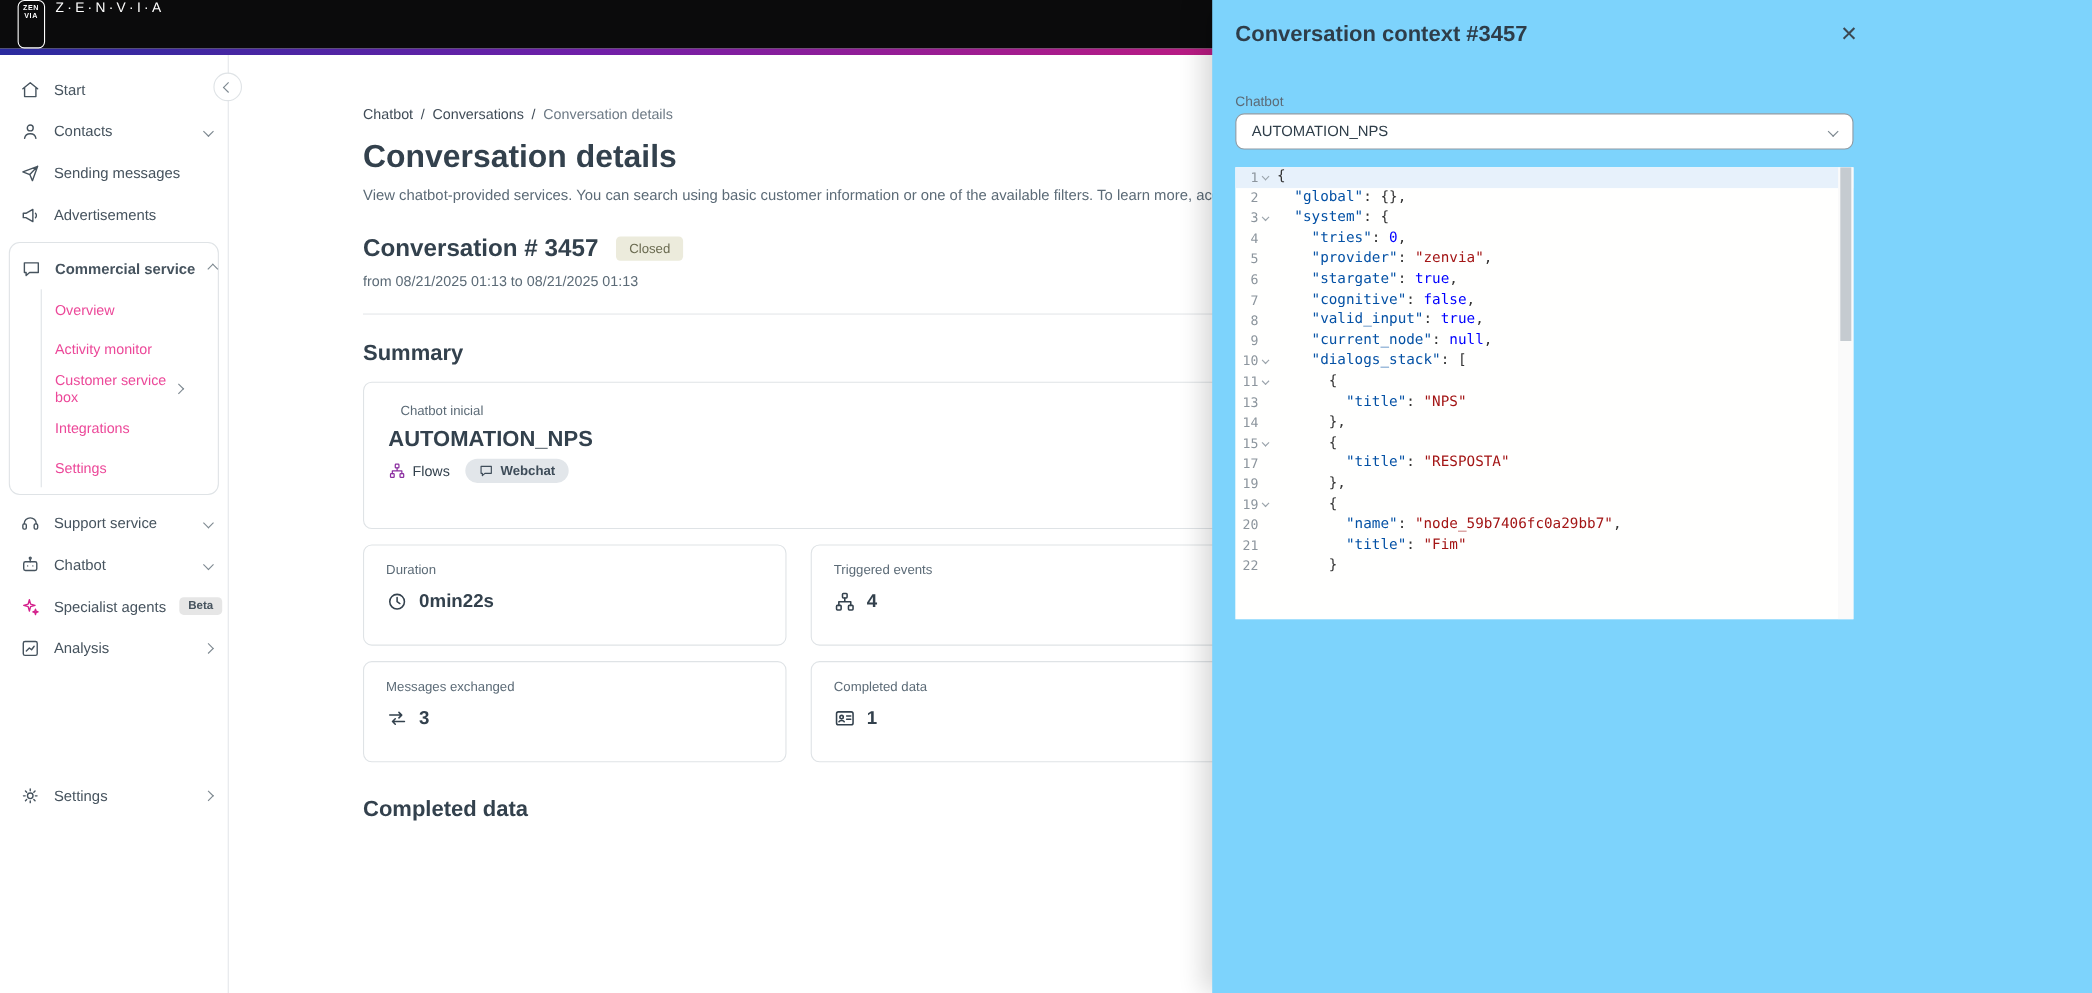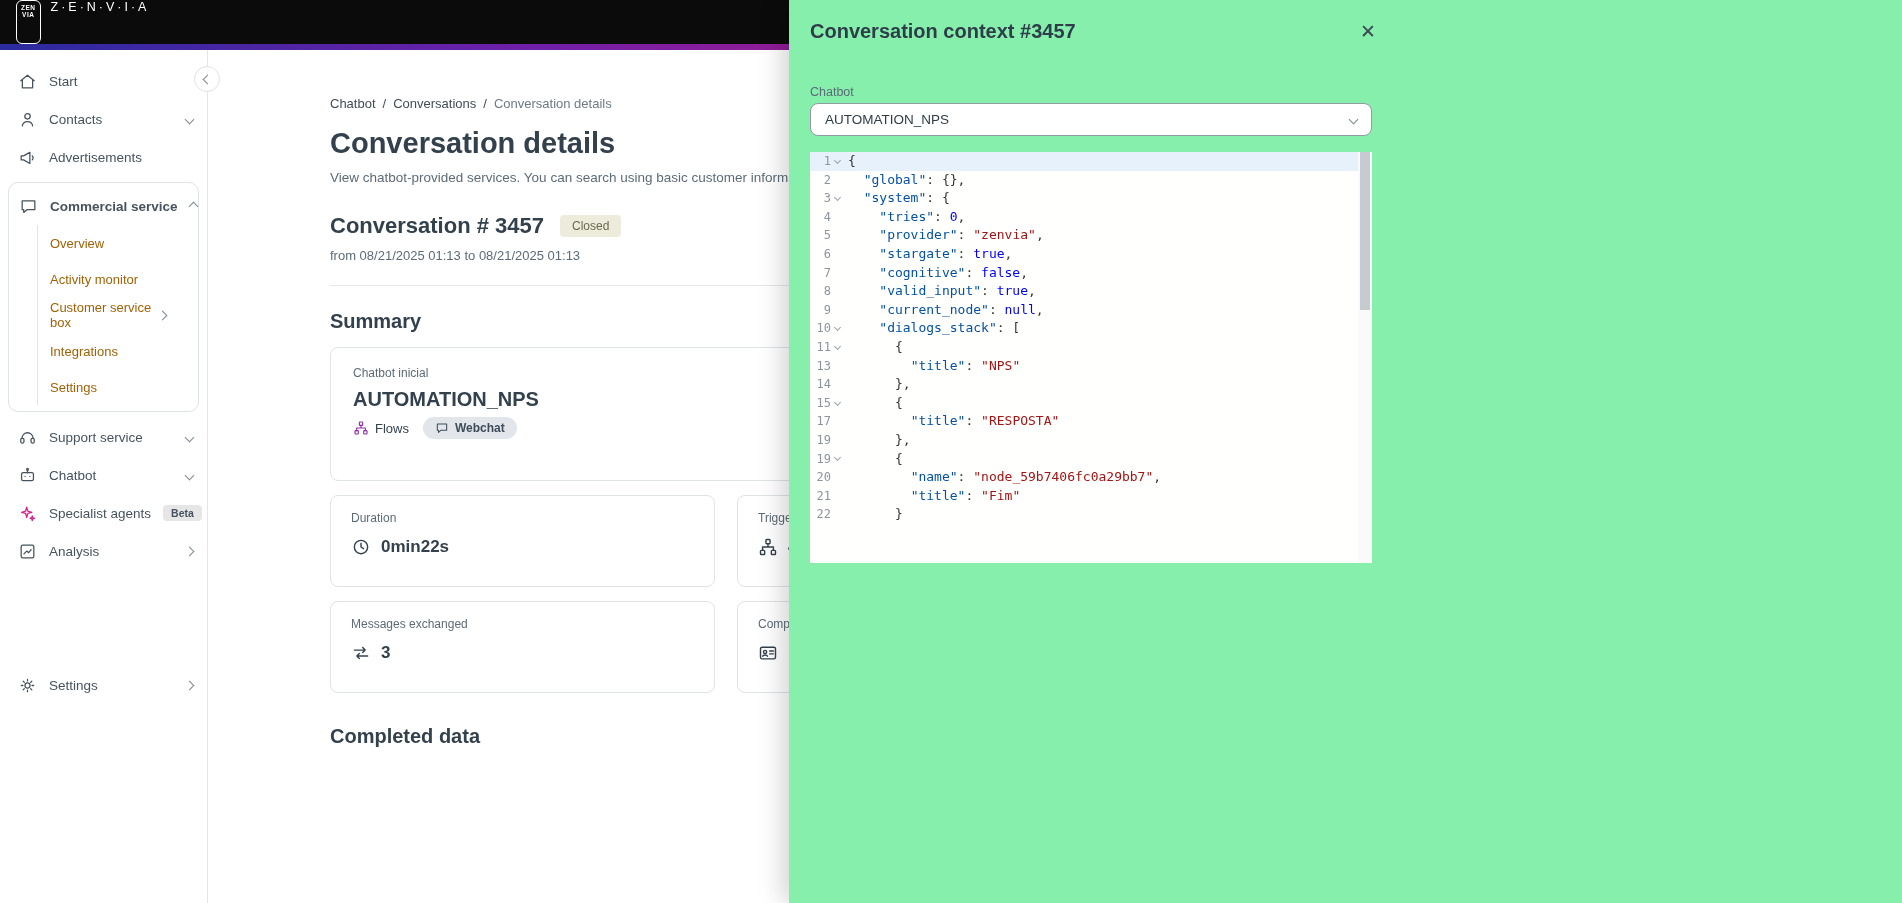--- a/index.html
+++ b/index.html
@@ -30,21 +30,21 @@
   .chev { width:7px; height:7px; border-right:1.6px solid #7d8890; border-bottom:1.6px solid #7d8890;
           display:inline-block; flex:0 0 auto; }
   .chev.down  { transform:rotate(45deg); }
   .chev.up    { transform:rotate(-135deg); }
   .chev.right { transform:rotate(-45deg); }
   .chev.left  { transform:rotate(135deg); }
   .side-group { margin:6px 8px; border:1px solid #dfe3e6; border-radius:10px; padding:4px 16px 6px 0; }
   .side-group .side-item { padding:0 12px 0 10px; font-weight:600; }
   .side-sub { margin-left:28px; border-left:1px solid #dfe3e6; }
   .sub-item { height:36px; display:flex; align-items:center; justify-content:space-between;
-              padding:0 16px 0 12px; font-size:13px; color:#a16207; cursor:pointer; }
+              padding:0 16px 0 12px; font-size:13px; color:#ec4899; cursor:pointer; }
   .chip-beta { background:#e6e6e6; color:#46535e; font-size:10.5px; padding:2px 8px;
                border-radius:4px; font-weight:600; }
   .side-bottom { margin-top:96px; }
 
   
   .main { position:absolute; top:50px; left:208px; right:0; bottom:0; background:#fff;
           padding:46px 0 0 122px; z-index:1; }
   .breadcrumb { display:flex; gap:7px; font-size:13px; color:#404c57; }
   .breadcrumb .crumb-link { cursor:pointer; }
   .breadcrumb .crumb-current { color:#6d7a85; }
@@ -53,41 +53,41 @@
                width:1100px; overflow:hidden; }
   .conv-row { margin-top:28px; display:flex; align-items:center; gap:16px; }
   .conv-heading { font-size:22px; font-weight:700; color:#33414d; }
   .chip-status { background:#ecebdc; color:#6a6a50; font-size:12px; padding:4px 12px;
                  border-radius:4px; }
   .conv-dates { margin-top:9px; font-size:13px; color:#5c6b77; }
   .divider { margin-top:22px; width:792px; border-top:1px solid #e4e7ea; }
   .section-title { margin-top:24px; font-size:20px; font-weight:700; color:#33414d; }
   .summary-card { margin-top:14px; width:792px; height:134px; border:1px solid #dfe3e6;
                   border-radius:8px; padding:18px 22px; }
-  .card-sub { font-size:12px; color:#5c6b77; }
+  .card-sub { font-size:12px; color:#5c6b77;margin-left:11px; }
   .card-big { margin-top:8px; font-size:20px; font-weight:700; color:#33414d; }
   .tag-row { margin-top:6px; display:flex; align-items:center; gap:14px; }
   .tag-flows { display:flex; align-items:center; gap:6px; font-size:13px; color:#33414d; }
   .ticon { width:16px; height:16px; stroke:#8b2fa0; fill:none; stroke-width:1.7;
            stroke-linecap:round; stroke-linejoin:round; }
   .chip-webchat { display:flex; align-items:center; gap:6px; background:#e2e6ea; color:#3e4c59;
                   font-size:12px; font-weight:700; padding:4px 12px; border-radius:13px; }
   .wicon { width:14px; height:14px; stroke:#3e4c59; fill:none; stroke-width:1.8;
            stroke-linecap:round; stroke-linejoin:round; }
   .stats-grid { margin-top:14px; width:792px; display:grid; grid-template-columns:385px 385px;
                 gap:14px 22px; }
   .stat-card { height:92px; border:1px solid #dfe3e6; border-radius:8px; padding:15px 20px; }
   .stat-label { font-size:12px; color:#5c6b77; }
   .stat-value-row { margin-top:12px; display:flex; align-items:center; gap:10px; }
   .micon { width:20px; height:20px; stroke:#33414d; fill:none; stroke-width:1.7;
            stroke-linecap:round; stroke-linejoin:round; }
   .stat-value { font-size:17px; font-weight:700; color:#33414d; }
 
   
-  .drawer { position:fixed; top:0; right:0; width:1113px; height:903px; background:#86efac;
+  .drawer { position:fixed; top:0; right:0; width:800px; height:903px; background:#7dd3fc;
             box-shadow:-8px 0 22px rgba(0,0,0,.16); z-index:20; }
   .drawer-title { position:absolute; left:21px; top:20px; font-size:20px; font-weight:700;
                   color:#2e3d49; }
   .drawer-close { position:absolute; left:566px; top:18px; font-size:19px; color:#3c4852;
                   cursor:pointer; width:26px; height:26px; display:flex; align-items:center;
                   justify-content:center; }
   .field-label { position:absolute; left:21px; top:85px; font-size:12.5px; color:#5c6b77; }
   .select { position:absolute; left:21px; top:103px; width:562px; height:33px;
             border:1px solid #8f9aa3; border-radius:8px; display:flex; align-items:center;
             justify-content:space-between; padding:0 14px; font-size:13.5px; color:#2e3d49;
@@ -139,20 +139,26 @@
 
   <div class="side-item">
     <svg class="sicon" viewBox="0 0 24 24">
       <circle cx="12" cy="8" r="3.4"></circle>
         <path d="M5.5 20c.6-3.8 3.2-5.4 6.5-5.4s5.9 1.6 6.5 5.4"></path>
       </svg>
     <span class="lbl">Contacts</span>
     <span class="chev down"></span>
   </div>
 
+  <div class="side-item">
+    <svg class="sicon" viewBox="0 0 24 24">
+      <path d="M3.5 10.5 20.5 4l-6 16.5-3-7z M11.5 13.5 20.5 4"></path>
+      </svg>
+    <span class="lbl">Sending messages</span>
+  </div>
 
   <div class="side-item">
     <svg class="sicon" viewBox="0 0 24 24">
       <path d="M4 10v5h3l8 4.5v-14L7 10H4zM18 10a3.5 3.5 0 0 1 0 5"></path>
       </svg>
     <span class="lbl">Advertisements</span>
   </div>
 
   <div class="side-group">
     <div class="side-item">

